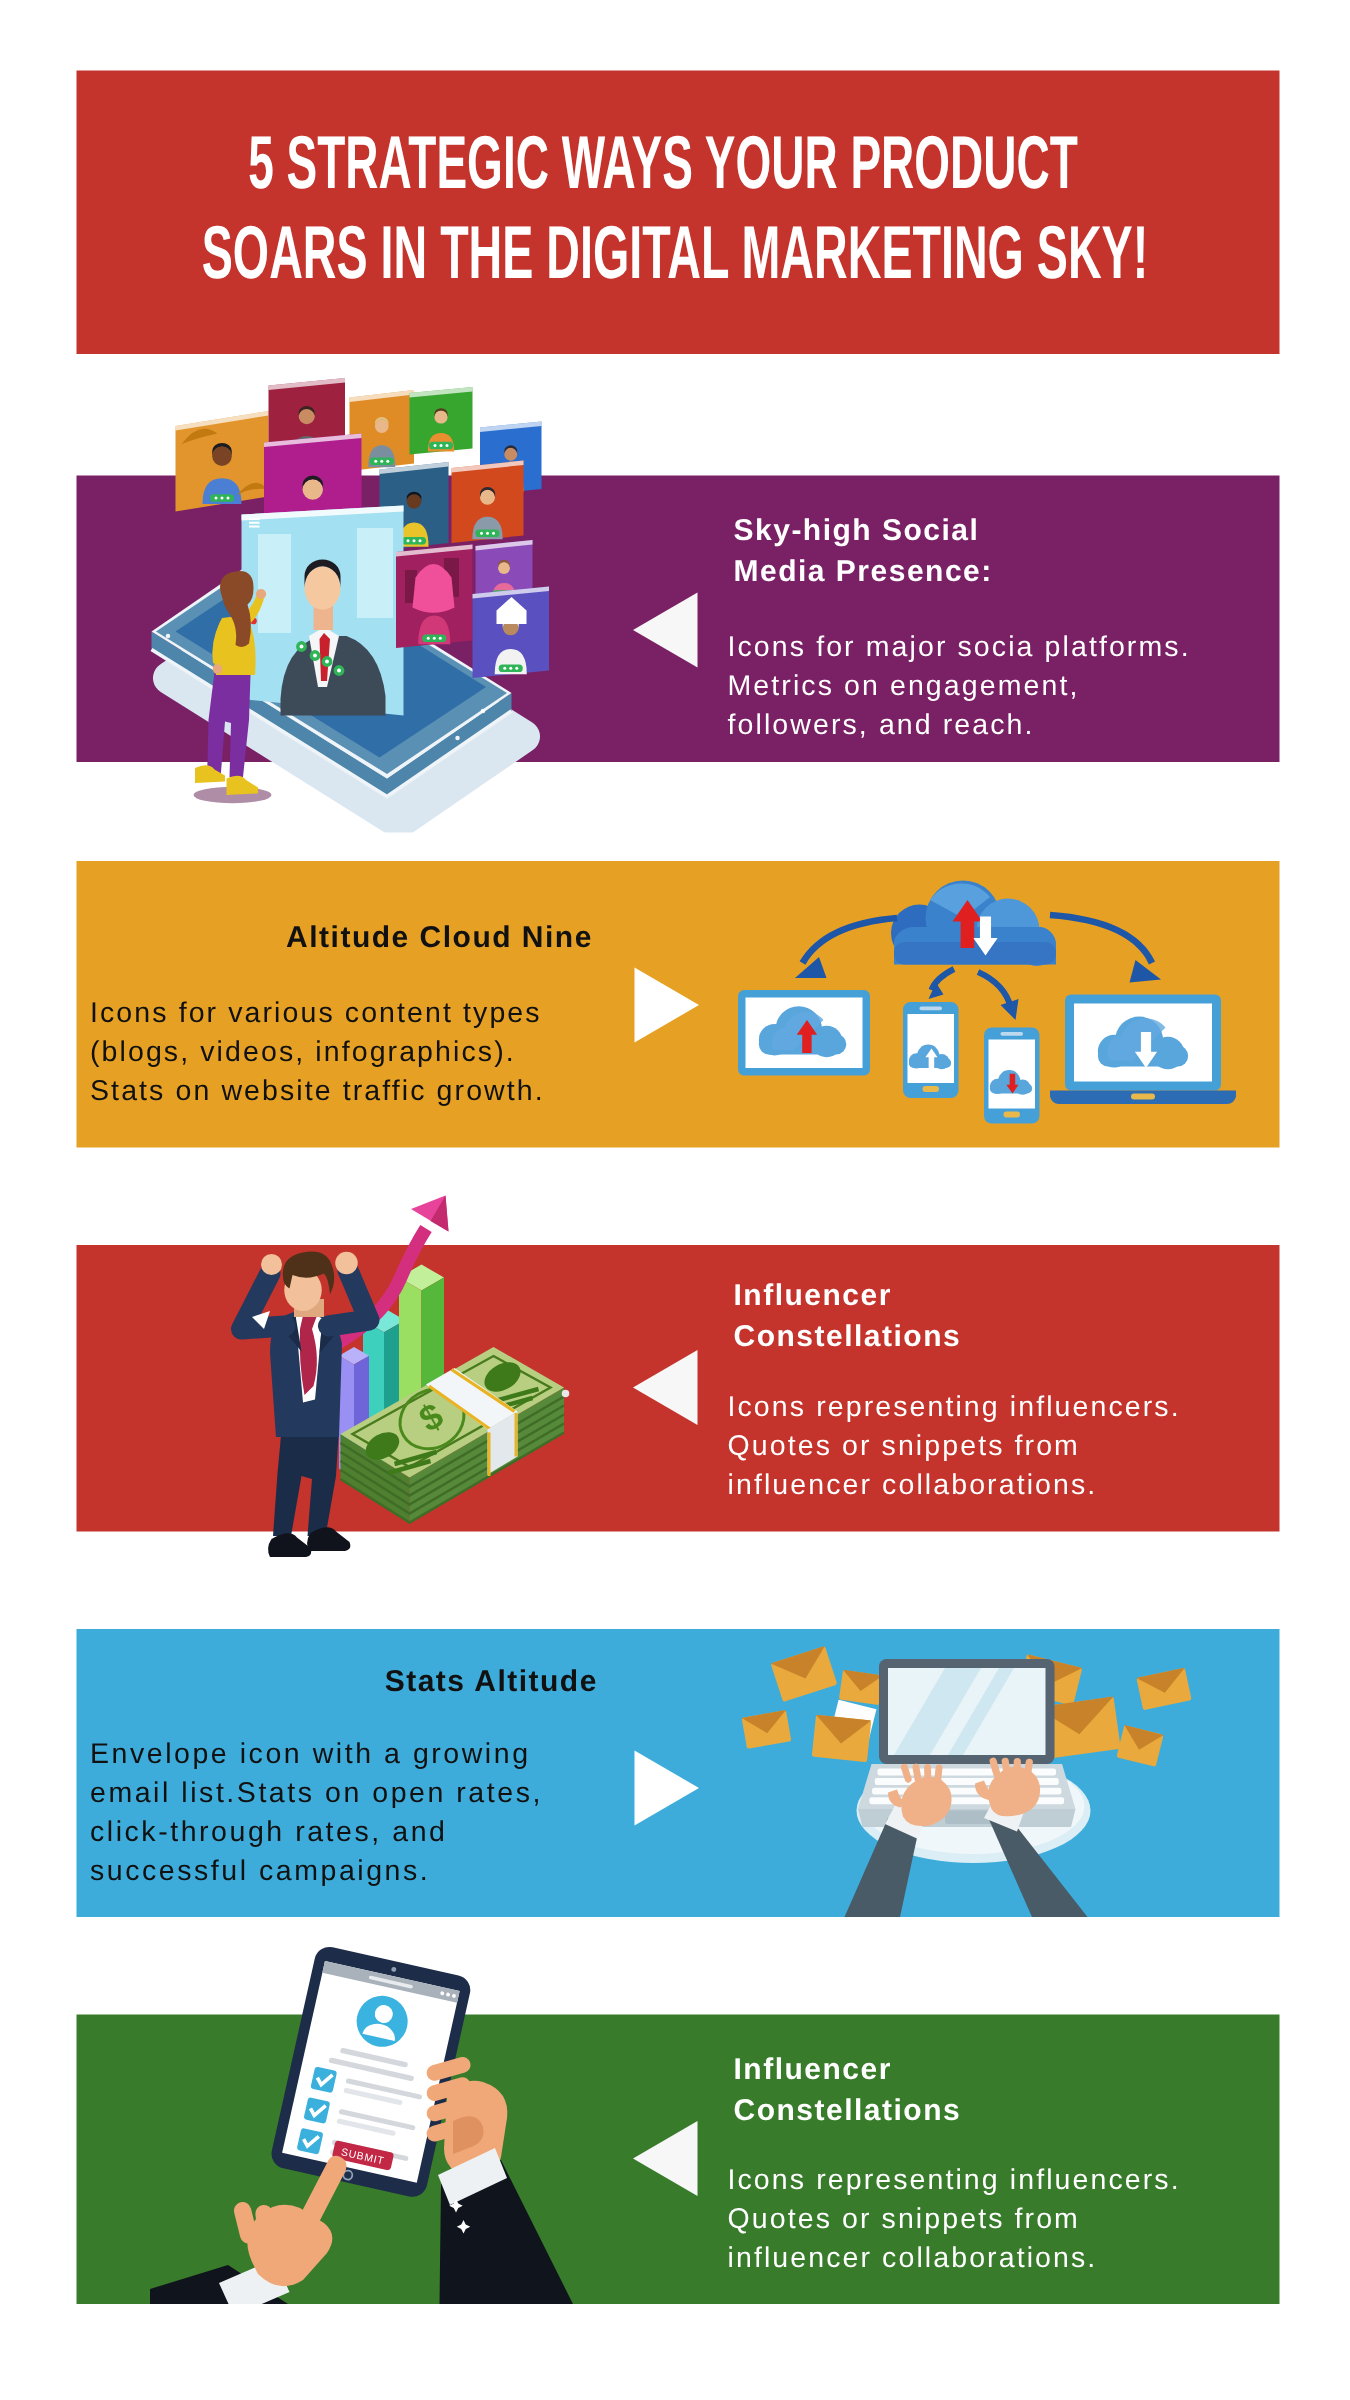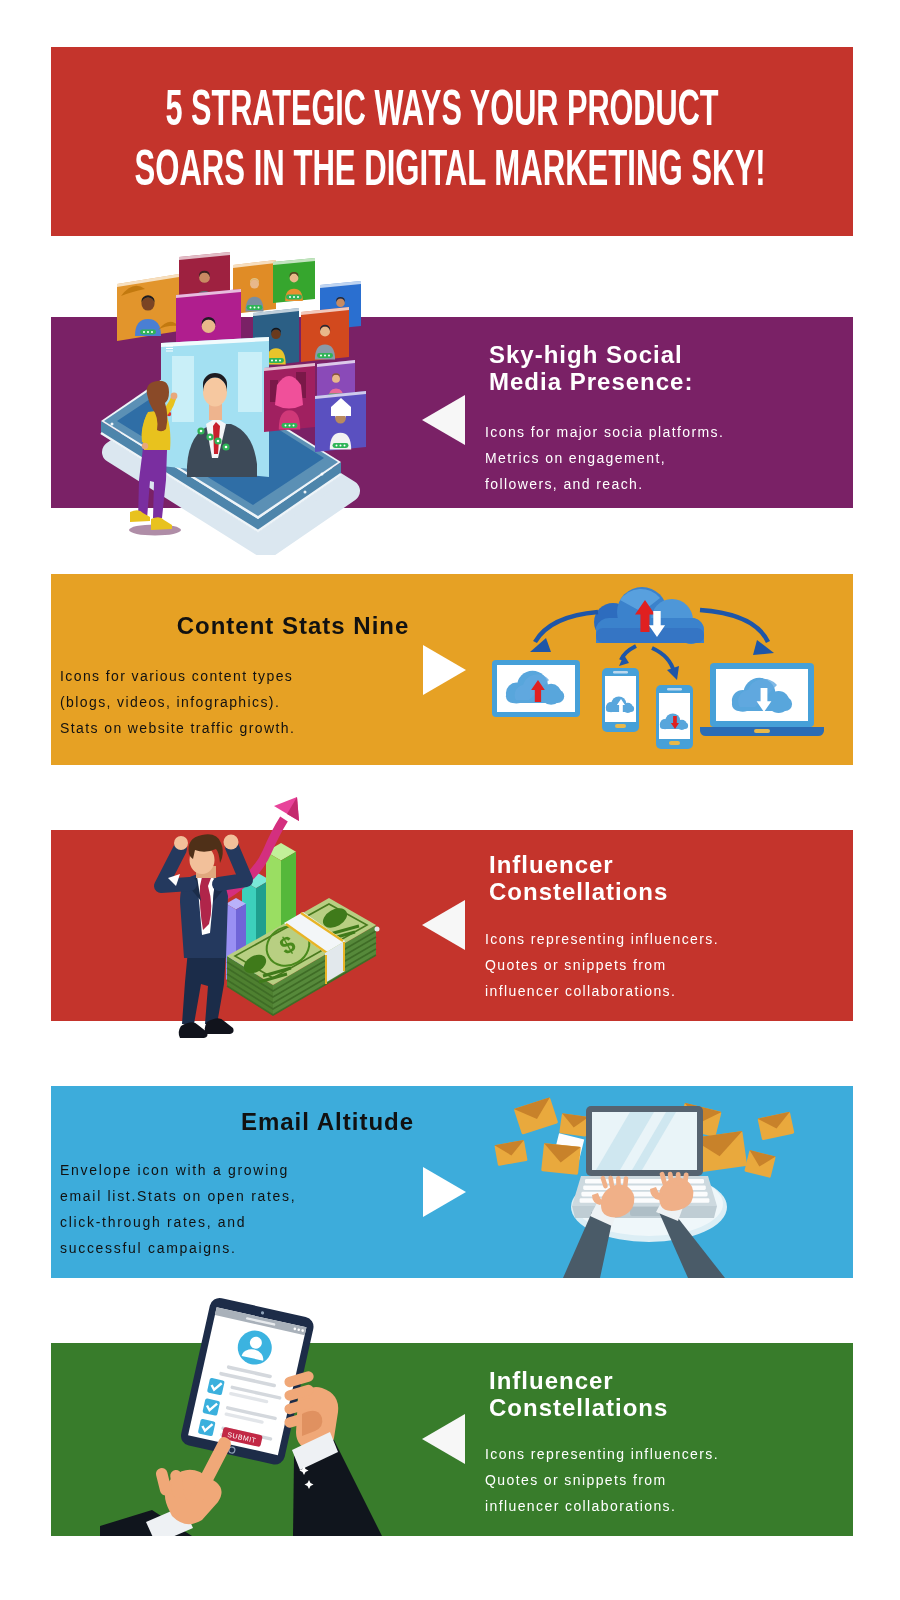--- a/index.html
+++ b/index.html
@@ -1,20 +1,20 @@
 <!DOCTYPE html>
 <html><head>
 <meta charset="utf-8">
 <style>
 html,body{margin:0;padding:0}
 body{width:900px;height:1600px;position:relative;background:#fff;overflow:hidden;
   font-family:"Liberation Sans",sans-serif;}
 .band{position:absolute;left:51px;width:802px}
-.h{font-weight:bold;font-size:24px;line-height:27px;letter-spacing:1px}
-.b{font-size:14px;line-height:26px;letter-spacing:1.4px}
+.h{font-weight:bold;font-size:20px;line-height:27px;letter-spacing:1px}
+.b{font-size:19px;line-height:26px;letter-spacing:1.4px}
 .txt{position:absolute}
 .white{color:#fff}
 .black{color:#111}
 .tri{position:absolute;width:0;height:0}
 svg{position:absolute;display:block}
 </style>
 </head>
 <body>
 
 <div class="band" style="top:47px;height:189px;background:#c4342c"></div>
@@ -178,21 +178,21 @@
 <path d="M 118 169 q 10 -8 13 -17 l 5 2 q -4 14 -14 21 z" fill="#e8c21e"></path>
 <circle cx="134" cy="151" r="3.4" fill="#e8a87c"></circle>
 <path d="M 107 169 q -7 14 -5 28 l 5 1 q 0 -13 5 -26 z" fill="#e8c21e"></path>
 <circle cx="105" cy="201" r="3.2" fill="#e8a87c"></circle>
 <circle cx="117" cy="151" r="6.5" fill="#e8a87c"></circle>
 <path d="M 108 153 q -5 -15 9 -17 q 12 -2 12 11 q 0 8 -4 11 q 4 12 1 26 q -4 4 -9 1 q 2 -13 -5 -22 q -3 -5 -4 -10 z" fill="#8a4a28"></path>
 </svg>
 
 <div class="band" style="top:574px;height:191px;background:#e6a124"></div>
 <div class="tri" style="left:423px;top:645px;border-top:25.5px solid transparent;border-bottom:25.5px solid transparent;border-left:43px solid #fff"></div>
-<div class="txt h black" style="left:172px;top:612px;width:242px;text-align:center">Content Stats Nine</div>
+<div class="txt h black" style="left:172px;top:612px;width:242px;text-align:center">Altitude Cloud Nine</div>
 <div class="txt b black" style="left:60px;top:663px;width:352px;text-align:left">Icons for various content types<br>(blogs, videos, infographics).<br>Stats on website traffic growth.</div>
 <svg width="400" height="215" style="left:460px;top:570px" viewBox="0 0 400 215">
 <circle cx="153" cy="52" r="19" fill="#2d6cbe"></circle>
 <circle cx="182" cy="42" r="25" fill="#3b82cc"></circle>
 <circle cx="212" cy="50" r="21" fill="#4e97d8"></circle>
 <circle cx="231" cy="61" r="13" fill="#3b82cc"></circle>
 <path d="M 136 73 l 0 -16 a 14 14 0 0 1 14 -9 l 84 0 a 12 12 0 0 1 10 12 l 0 13 z" fill="#3b82cc"></path>
 <rect x="136" y="58" width="108" height="15" rx="7" fill="#3575c4"></rect>
 <path d="M 160 30 a 25 25 0 0 1 40 -2 l -18 14 z" fill="#5ea6e0" opacity="0.85"></path>
 <path d="M 185.0 30.0 l 9.9 14.4 l -5.4 0 l 0 17.6 l -9.1 0 l 0 -17.6 l -5.4 0 z" fill="#e02020"></path>
@@ -297,21 +297,21 @@
 <path d="M 28.0 88.0 l 8 8 4 -12 z" fill="#fff"></path>
 <path d="M 79.0 94.0 L 106.0 90.0 L 92.0 57.0" stroke="#24395e" stroke-width="14" stroke-linecap="round" stroke-linejoin="round" fill="none"></path>
 <circle cx="91" cy="52" r="7.5" fill="#f2c09a"></circle>
 <path d="M 56.0 76.0 l 20 0 0 12 -20 0 z" fill="#e0a87e"></path>
 <ellipse cx="62" cy="70" rx="12.5" ry="14" fill="#f2c09a"></ellipse>
 <path d="M 49.0 64.0 q -3 -16 13 -19 q 15 -3 19 8 q 3 7 1 15 l -2 5 q -1 -11 -4 -14 q -11 5 -21 1 l -2 9 q -3 -2 -4 -5 z" fill="#4f3018"></path>
 </svg>
 
 <div class="band" style="top:1086px;height:192px;background:#3dacdb"></div>
 <div class="tri" style="left:423px;top:1167px;border-top:25px solid transparent;border-bottom:25px solid transparent;border-left:43px solid #fff"></div>
-<div class="txt h black" style="left:240px;top:1108px;width:175px;text-align:center">Email Altitude</div>
+<div class="txt h black" style="left:240px;top:1108px;width:175px;text-align:center">Stats Altitude</div>
 <div class="txt b black" style="left:60px;top:1157px;width:358px;text-align:left;letter-spacing:1.7px">Envelope icon with a growing<br>email list.Stats on open rates,<br>click-through rates, and<br>successful campaigns.</div>
 <svg width="440" height="198" style="left:460px;top:1080px" viewBox="0 0 440 198">
 <ellipse cx="189" cy="127" rx="78" ry="35" fill="#dceef5"></ellipse>
 <ellipse cx="189" cy="124" rx="74" ry="32" fill="#eff7fa"></ellipse>
 <g transform="rotate(-18 76.0 36.0)">
       <rect x="57.0" y="22.5" width="38" height="27" rx="1.5" fill="#e9a93d"></rect>
       <path d="M 57.0 22.5 L 76.0 39.2 L 95.0 22.5 Z" fill="#c8822a"></path>
     </g>
 <g transform="rotate(8 114.0 45.0)">
       <rect x="100.5" y="35.0" width="27" height="20" rx="1.5" fill="#e9a93d"></rect>

